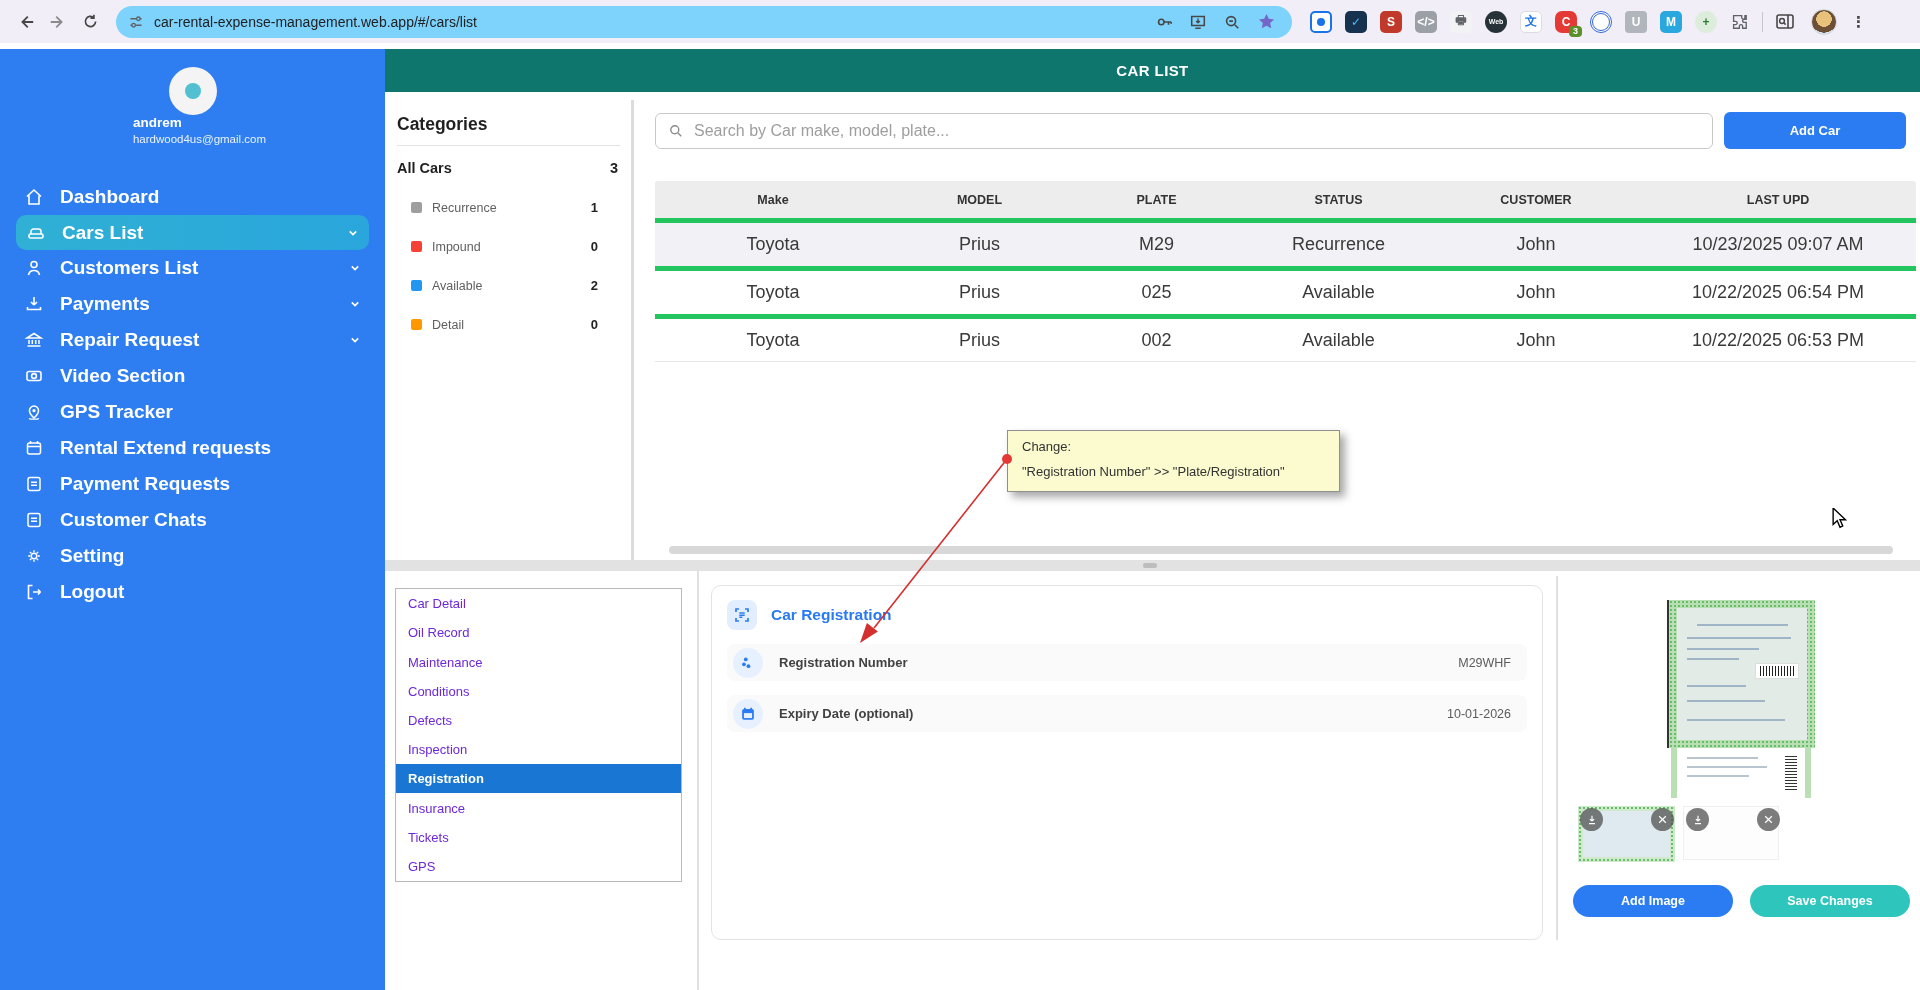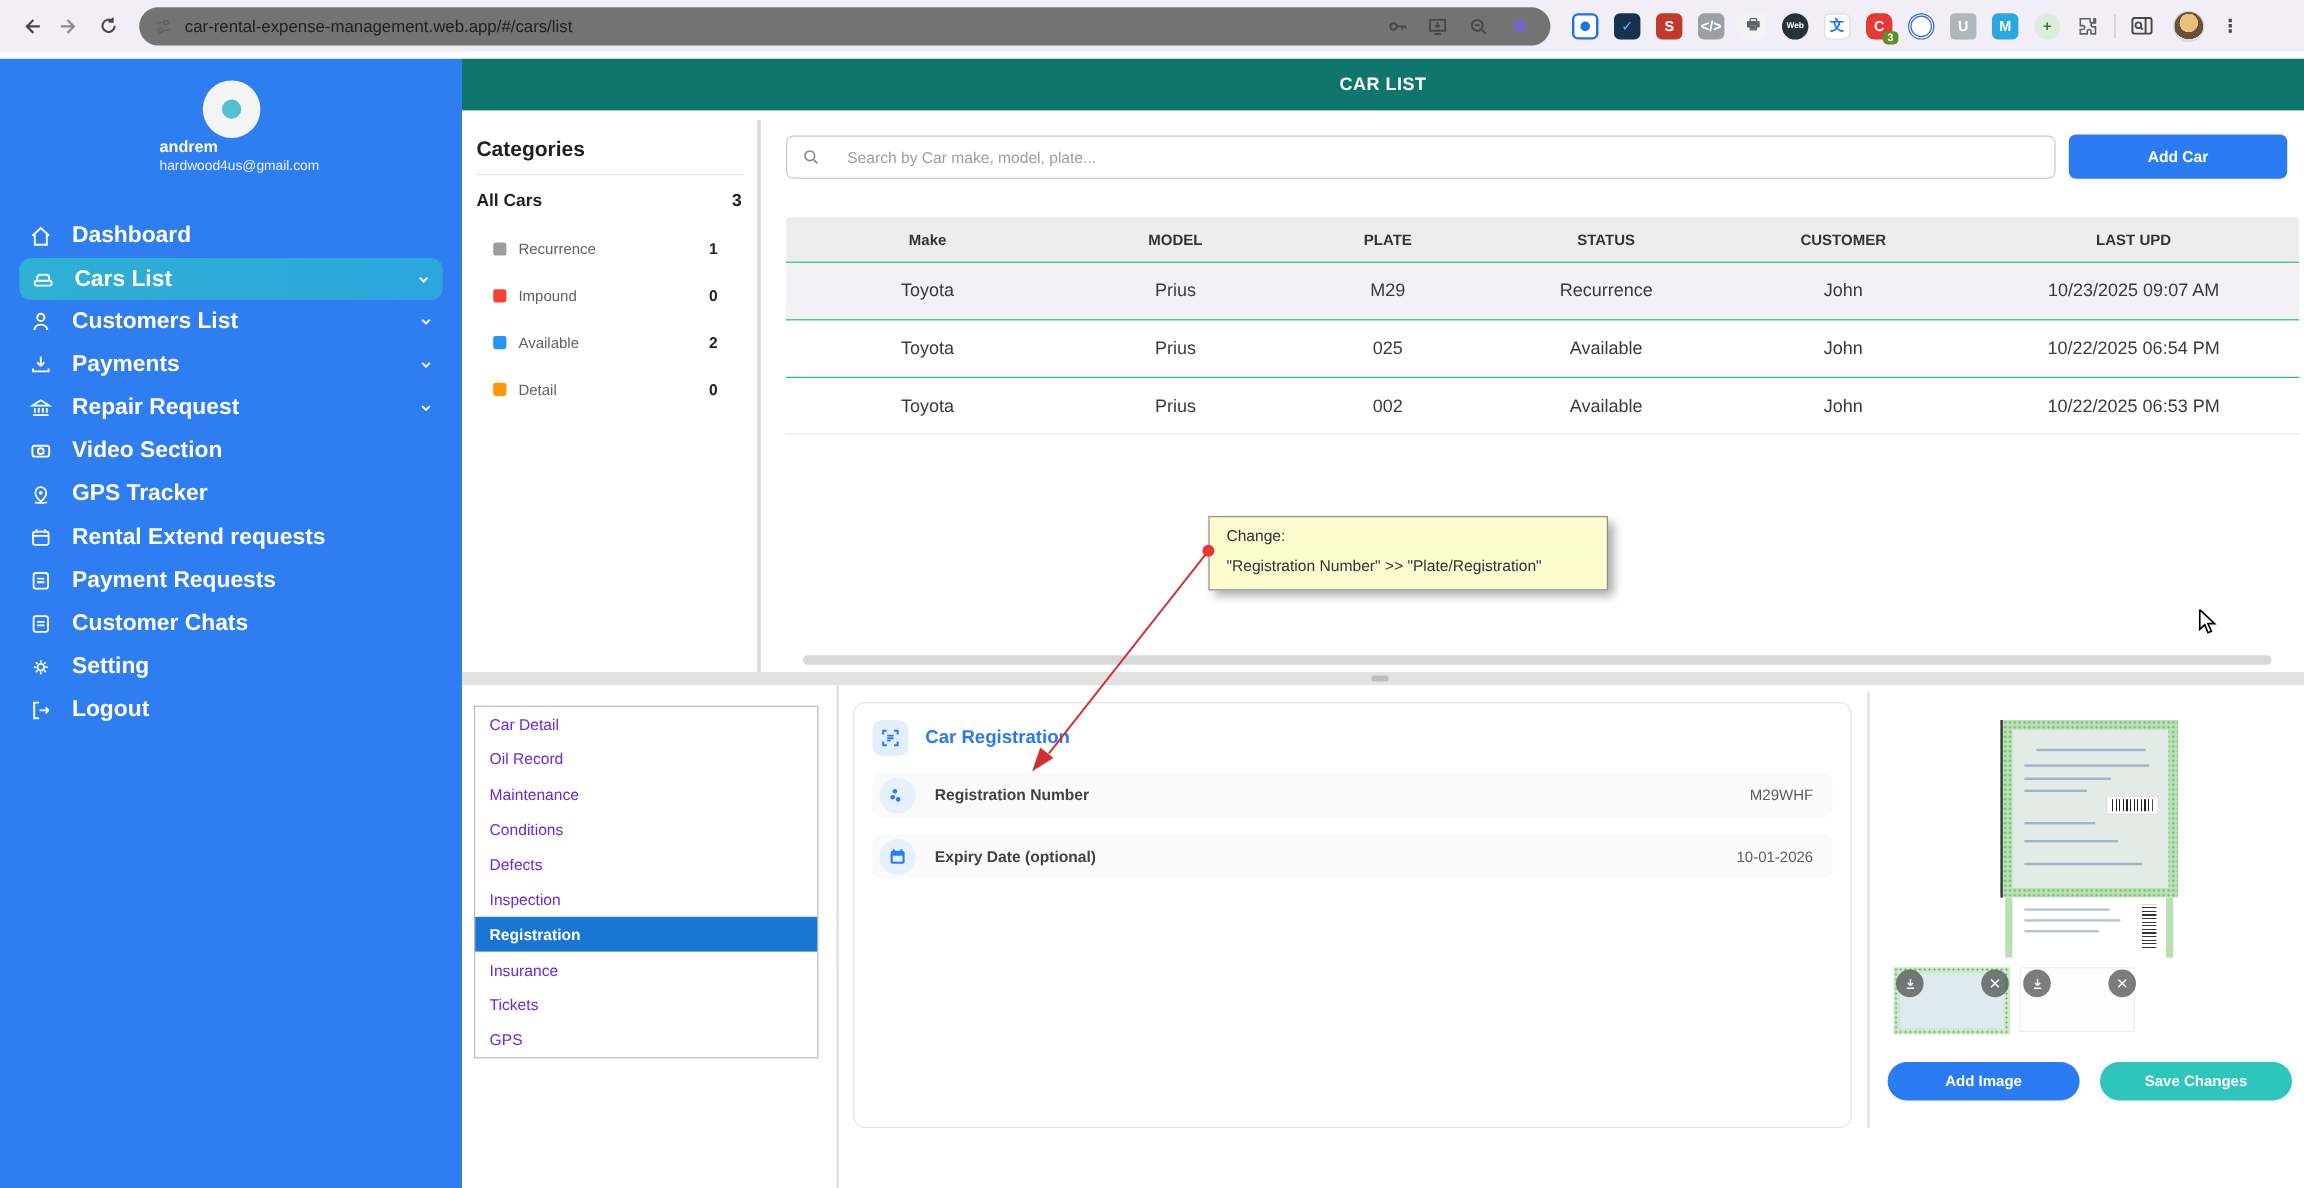--- a/index.html
+++ b/index.html
@@ -6,21 +6,21 @@
   html,body { width:1920px; height:990px; overflow:hidden;
     font-family:"Liberation Sans","DejaVu Sans",sans-serif; background:#fff; }
   .abs { position:absolute; }
   svg { display:block; }
 
   
   .browser-bar { position:absolute; left:0; top:0; width:1920px; height:43px;
     background:#F2EEF7; display:flex; align-items:center; padding:0 10px; }
   .nav-btn { width:32px; height:32px; border-radius:50%; display:flex; align-items:center;
     justify-content:center; color:#474747; flex:0 0 auto; }
-  .url-pill { height:32px; width:1176px; margin-left:10px; background:#737373; border-radius:16px;
+  .url-pill { height:32px; width:1176px; margin-left:10px; background:#7dd3fc; border-radius:16px;
     display:flex; align-items:center; padding:0 12px; flex:0 0 auto; }
   .url-text { font-size:14px; color:#202124; margin-left:10px; flex:1; }
   .pill-icons { display:flex; align-items:center; gap:16px; margin-right:4px; }
   .ext-row { display:flex; align-items:center; gap:13px; margin-left:18px; }
   .ext { width:22px; height:22px; border-radius:5px; display:flex; align-items:center;
     justify-content:center; font-size:12px; font-weight:bold; color:#fff; position:relative; flex:0 0 auto;}
   .badge { position:absolute; right:-5px; bottom:-4px; background:#5B8F2B; color:#fff;
     font-size:9px; font-weight:bold; border-radius:4px; padding:1px 4px; line-height:1; }
   .tb-sep { width:1px; height:20px; background:#C9C5CF; margin:0 12px; }
   .white-strip { position:absolute; left:0; top:43px; width:1920px; height:6px; background:#fff; }
@@ -53,28 +53,28 @@
   .allcars { display:flex; align-items:center; margin:14px 14px 0 12px; font-size:14.5px; font-weight:bold; color:#1F1F1F; }
   .allcars .cnt { margin-left:auto; }
   .cat-item { display:flex; align-items:center; margin:24px 34px 0 26px; font-size:12.5px; color:#5F5F5F; }
   .cat-sq { width:11px; height:11px; border-radius:2px; margin-right:10px; flex:0 0 auto; }
   .cat-item .cnt { margin-left:auto; font-weight:bold; color:#222; font-size:13px; }
   .v-div-top { position:absolute; left:631px; top:100px; width:3px; height:460px; background:#DCDCDC; }
 
   
   .search-row-input { position:absolute; left:655px; top:113px; width:1058px; height:36px;
     border:1.5px solid #C9C9C9; border-radius:6px; background:#fff; display:flex; align-items:center; padding:0 12px; }
-  .search-ph { font-size:13px; color:#9E9E9E; margin-left:22px; }
+  .search-ph { font-size:16px; color:#9E9E9E; margin-left:10px; }
   .add-car { position:absolute; left:1724px; top:112px; width:182px; height:37px; background:#2B7CF3;
     border-radius:6px; color:#fff; font-size:13px; font-weight:bold; display:flex; align-items:center; justify-content:center; border:none; }
 
   .car-table { position:absolute; left:655px; top:181px; width:1261px; }
   .t-grid { display:grid; grid-template-columns:236px 177px 177px 187px 208px 276px; align-items:center; text-align:center; }
   .t-head { height:37px; background:#EDEDED; font-size:12.5px; font-weight:bold; color:#333; border-radius:3px 3px 0 0; }
-  .t-row { height:48px; font-size:15px; color:#3A3A3A; border-top:1px solid #22c55e; background:#fff; }
+  .t-row { height:48px; font-size:18px; color:#3A3A3A; border-top:5px solid #22c55e; background:#fff; }
   .t-row.shaded { background:#F1F1F6; }
 
   .h-scrollbar { position:absolute; left:669px; top:546px; width:1224px; height:8px; background:#D8D8D8; border-radius:4px; }
   .divider-band { position:absolute; left:385px; top:560px; width:1535px; height:11px; background:#E2E2E2; }
   .divider-handle { position:absolute; left:1143px; top:563px; width:14px; height:5px; background:#BDBDBD; border-radius:2px; }
 
   
   .note { position:absolute; left:1007px; top:430px; width:333px; height:62px; background:#FBFBCF;
     border:1px solid #8F8F8F; box-shadow:5px 5px 8px rgba(0,0,0,.35); padding:8px 14px; }
   .note-l1 { font-size:13px; color:#333; }

